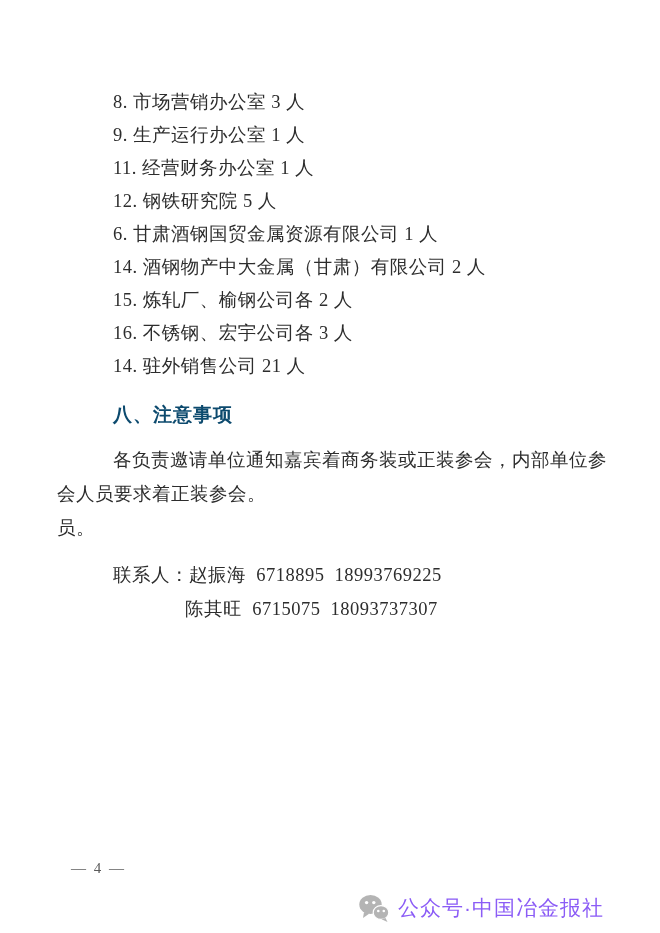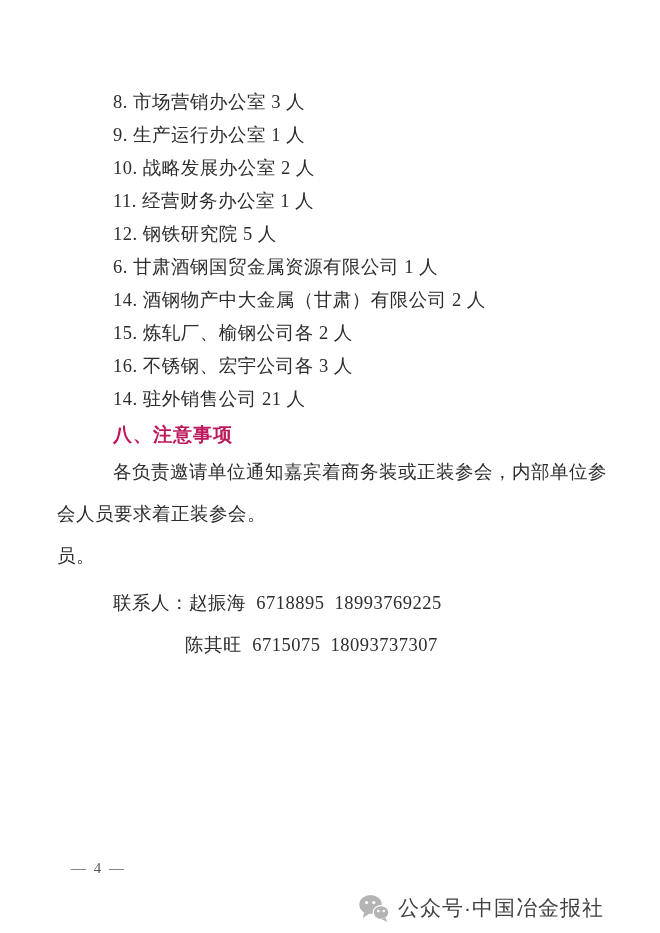--- a/index.html
+++ b/index.html
@@ -20,74 +20,72 @@
   }
   .list-item {
     height: 33px;
     line-height: 33px;
     padding-left: 56px;
     font-size: 18.5px;
     letter-spacing: 0.5px;
     white-space: nowrap;
   }
   .heading {
-    margin-top: 2px;
+    margin-top: 16px;
     height: 34px;
     line-height: 34px;
     padding-left: 56px;
-    font-family: Liberation Serif, serif;
+    font-family: Liberation Mono, monospace;
     font-weight: bold;
     font-size: 19px;
     letter-spacing: 1px;
-    color: #be185d;
+    color: #0c4a6e;
   }
   .para-line {
     height: 34px;
     line-height: 34px;
     font-size: 18.5px;
     letter-spacing: 0.5px;
     white-space: nowrap;
-    margin-top: 8px;
   }
-  .para-first { padding-left: 56px; margin-top: 3px; }
+  .para-first { padding-left: 56px; margin-top: 10px; }
   .contact-first { padding-left: 56px; margin-top: 13px; word-spacing: 5px; }
   .contact-second { padding-left: 128px; word-spacing: 5px; }
   .page-number {
     position: absolute;
     left: 71px;
     top: 860px;
     font-size: 15px;
     letter-spacing: 2px;
     color: #5a5a5a;
     font-family: "Liberation Serif", "DejaVu Serif", serif;
   }
   .watermark {
     position: absolute;
     right: 8px;
     bottom: 11px;
     display: flex;
     align-items: center;
     gap: 9px;
-    color: #404040;
+    color: #8b5cf6;
     font-family: "Liberation Sans", "DejaVu Sans", sans-serif;
     font-size: 21px;
     letter-spacing: 1px;
   }
   .wechat-icon { width: 30px; height: 28px; display: block; }
 </style>
 </head>
 <body>
 
 <div class="page">
 
   <div class="content">
 
     <div class="list-item">8. 市场营销办公室 3 人</div>
     <div class="list-item">9. 生产运行办公室 1 人</div>
-    <div class="list-item">10. 战略发展办公室 2 人</div>
     <div class="list-item">11. 经营财务办公室 1 人</div>
     <div class="list-item">12. 钢铁研究院 5 人</div>
     <div class="list-item">6. 甘肃酒钢国贸金属资源有限公司 1 人</div>
     <div class="list-item">14. 酒钢物产中大金属（甘肃）有限公司 2 人</div>
     <div class="list-item">15. 炼轧厂、榆钢公司各 2 人</div>
     <div class="list-item">16. 不锈钢、宏宇公司各 3 人</div>
     <div class="list-item">14. 驻外销售公司 21 人</div>
 
     <div class="heading">八、注意事项</div>
 

